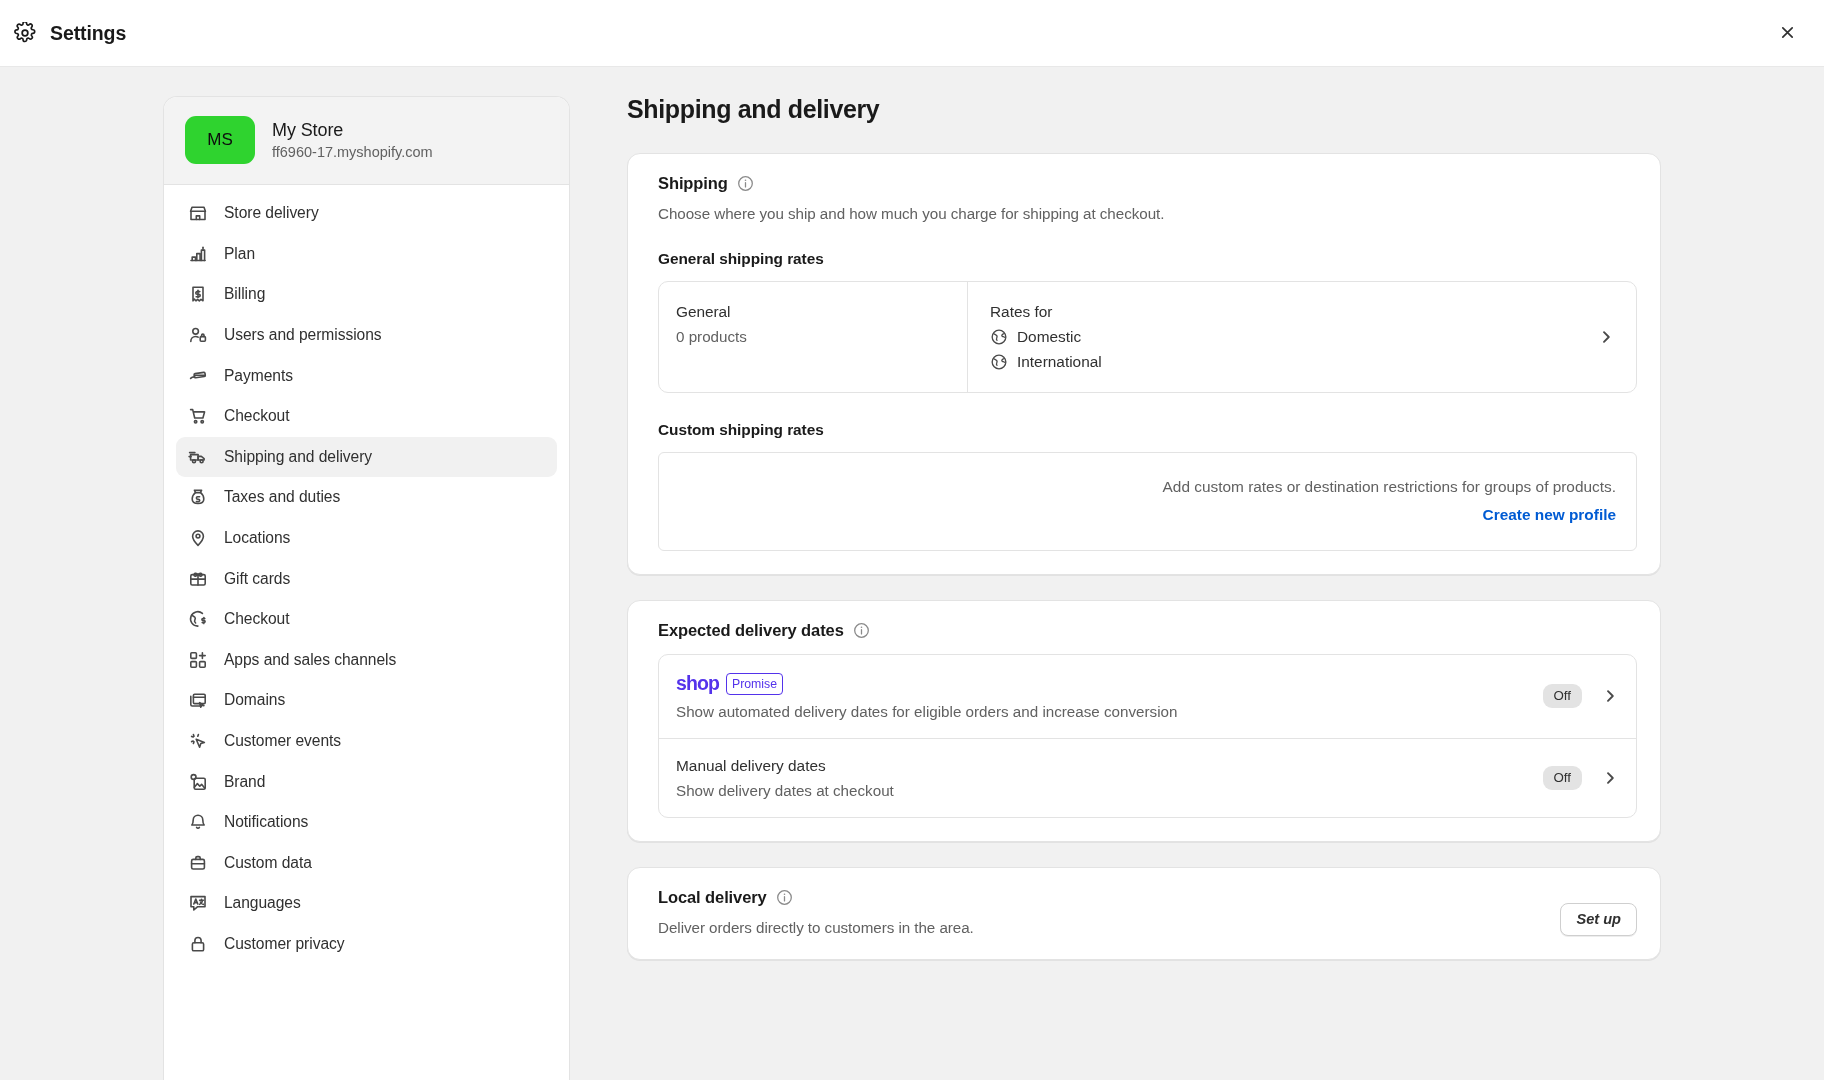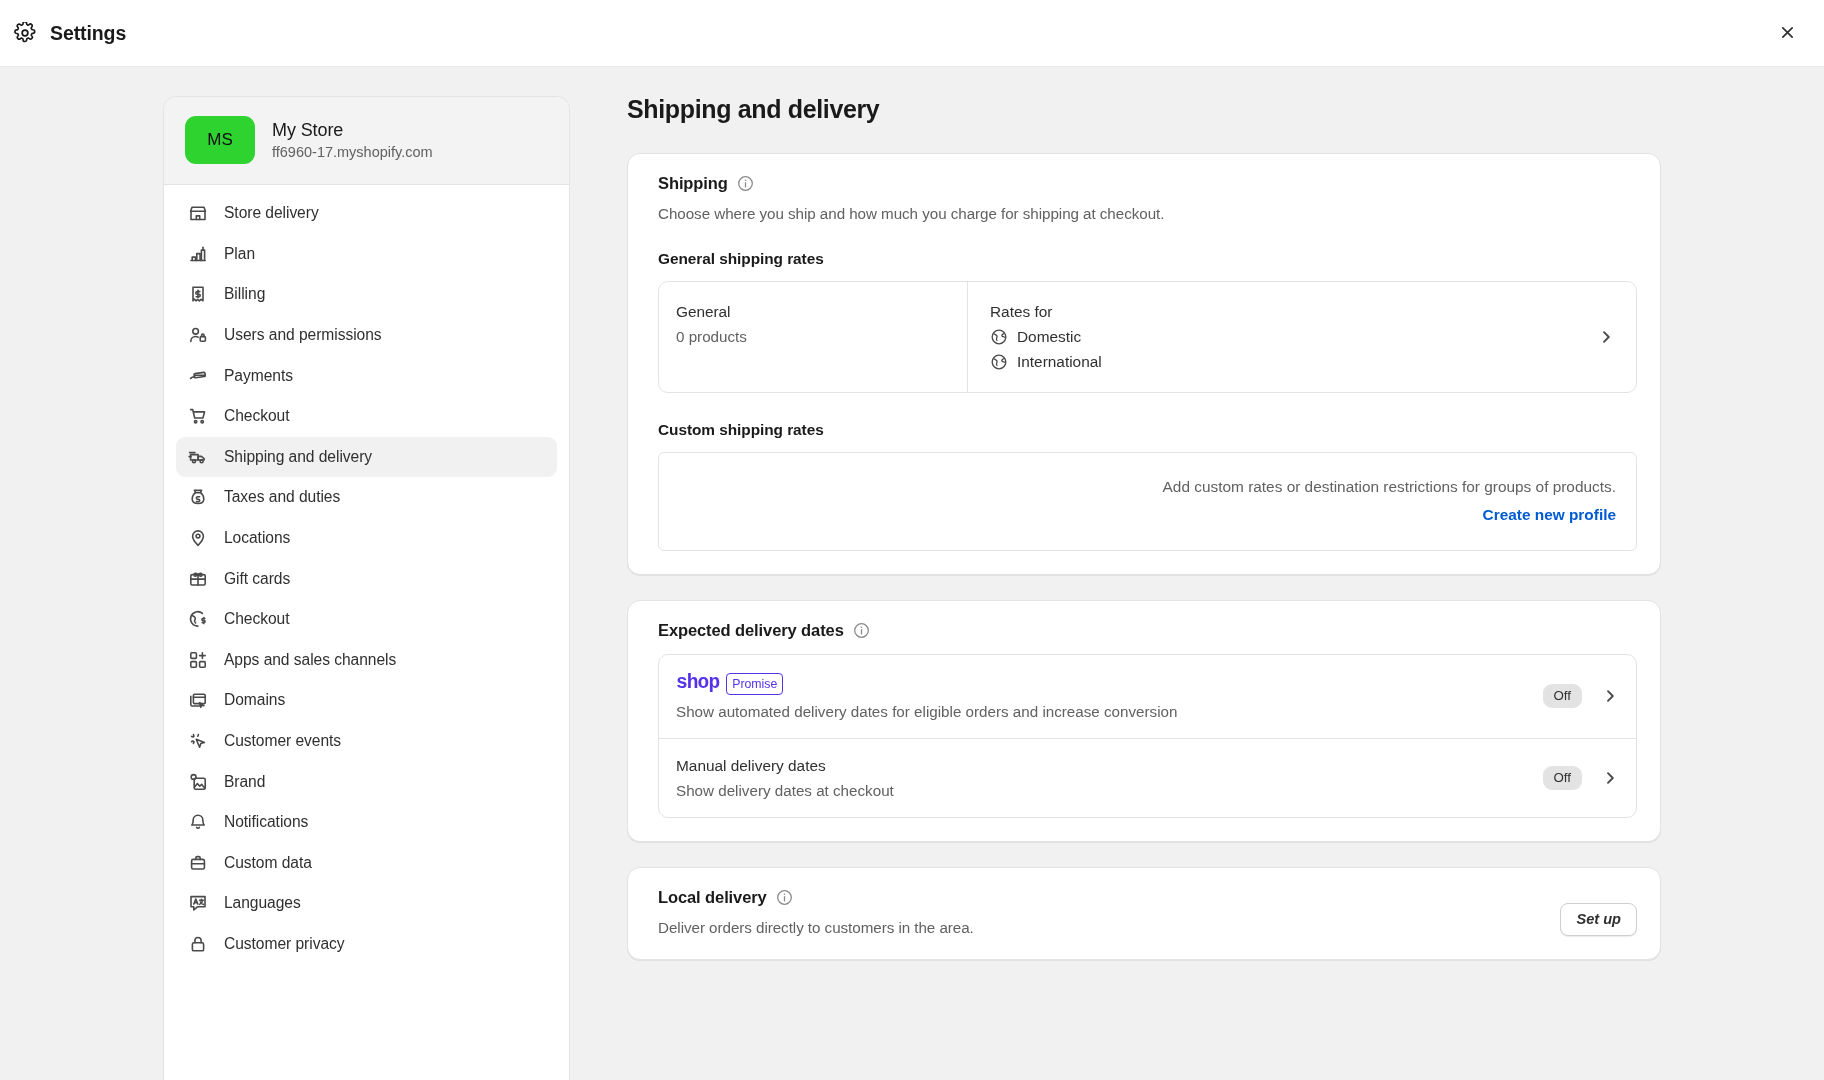--- a/index.html
+++ b/index.html
@@ -140,21 +140,21 @@
   
   .ddates-box { border: 1px solid #e3e3e3; border-radius: 10px; margin-top: 14px; }
   .ddate-row {
     display: flex; align-items: center;
     padding: 18px 18px 18px 17px;
     cursor: pointer;
   }
   .ddate-row + .ddate-row { border-top: 1px solid #e3e3e3; }
   .ddate-main { flex: 1; }
   .shop-logo { display: flex; align-items: center; gap: 7px; margin-bottom: 8px; }
-  .shop-word { font-size: 19.5px; font-weight: 800; letter-spacing: -0.9px; line-height: 1; font-family: Liberation Mono, monospace; }
+  .shop-word { font-size: 19.5px; font-weight: 800; letter-spacing: -0.9px; line-height: 1; }
   .shop-badge {
     font-size: 12.3px; font-weight: 500; line-height: 1;
     border: 1.4px solid #5433eb; border-radius: 4px;
     padding: 3.5px 5px 4px 5px; color: #5433eb;
   }
   .ddate-title { font-size: 15.4px; color: #303030; }
   .ddate-sub { font-size: 15.2px; color: #616161; margin-top: 7px; }
   .off-badge {
     background: #e3e3e3; color: #303030;
     font-size: 13.3px; border-radius: 9px;

